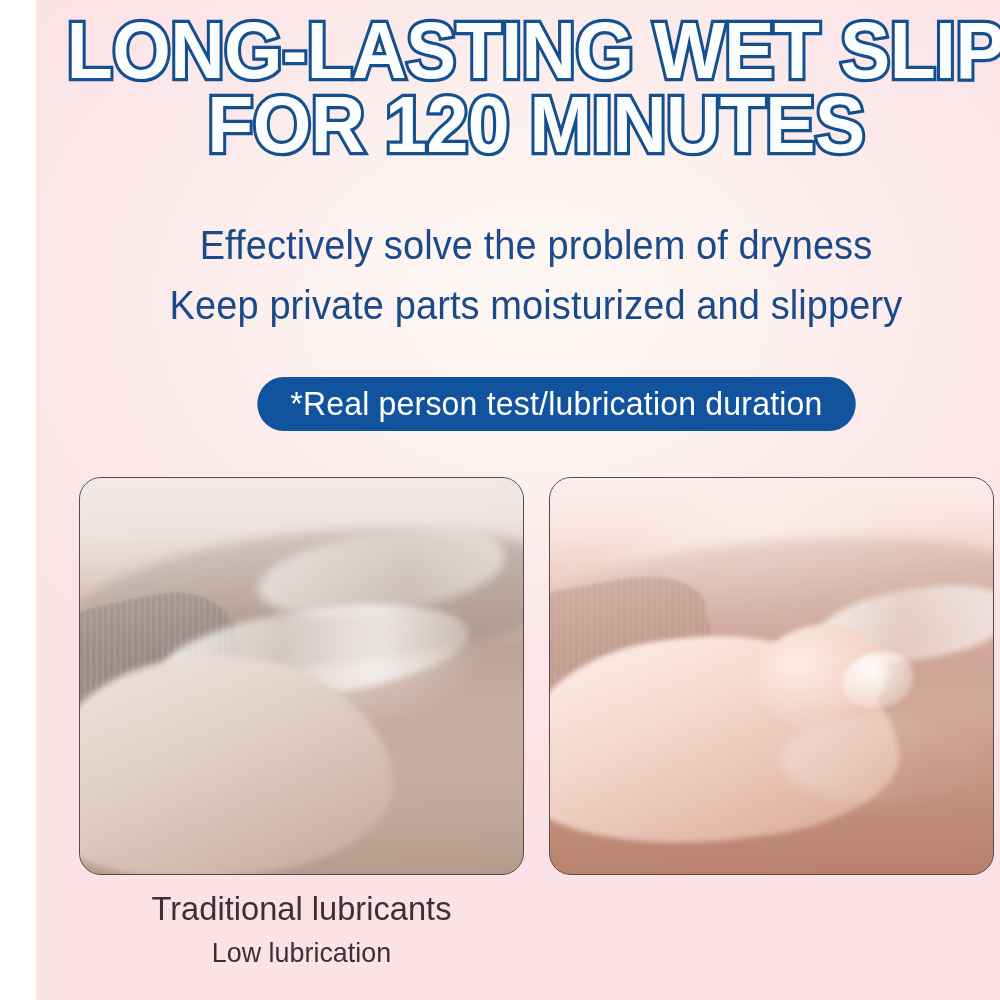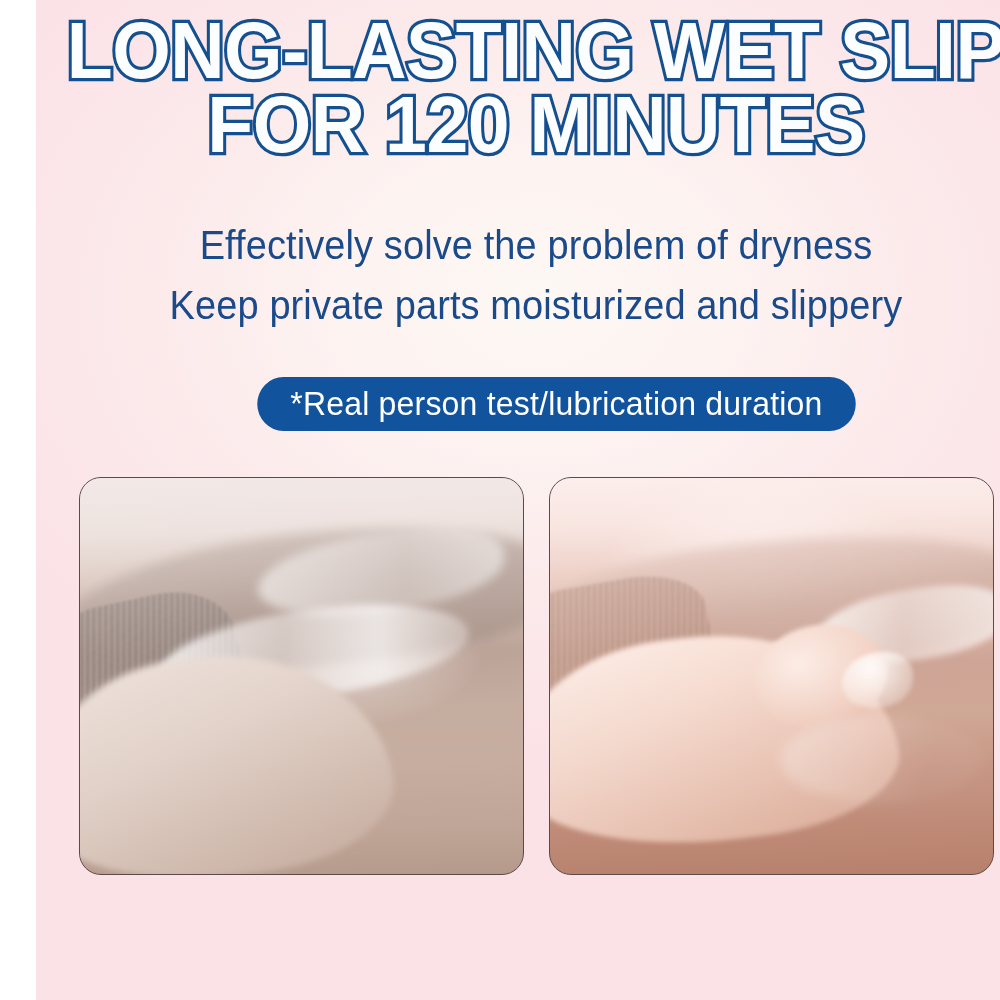--- a/index.html
+++ b/index.html
@@ -363,15 +363,19 @@
       <div class="finger"></div>
       <div class="fingertip"></div>
       <div class="droplet"></div>
       <div class="shine"></div>
       <div class="veil"></div>
     </div>
 
   </div>
 
   <div class="captions">
+    <div class="cap-col">
+      <span class="cap-title">Traditional lubricants</span>
+      <span class="cap-sub">Low lubrication</span>
+    </div>
   </div>
 
 </div>
 
 </body></html>

